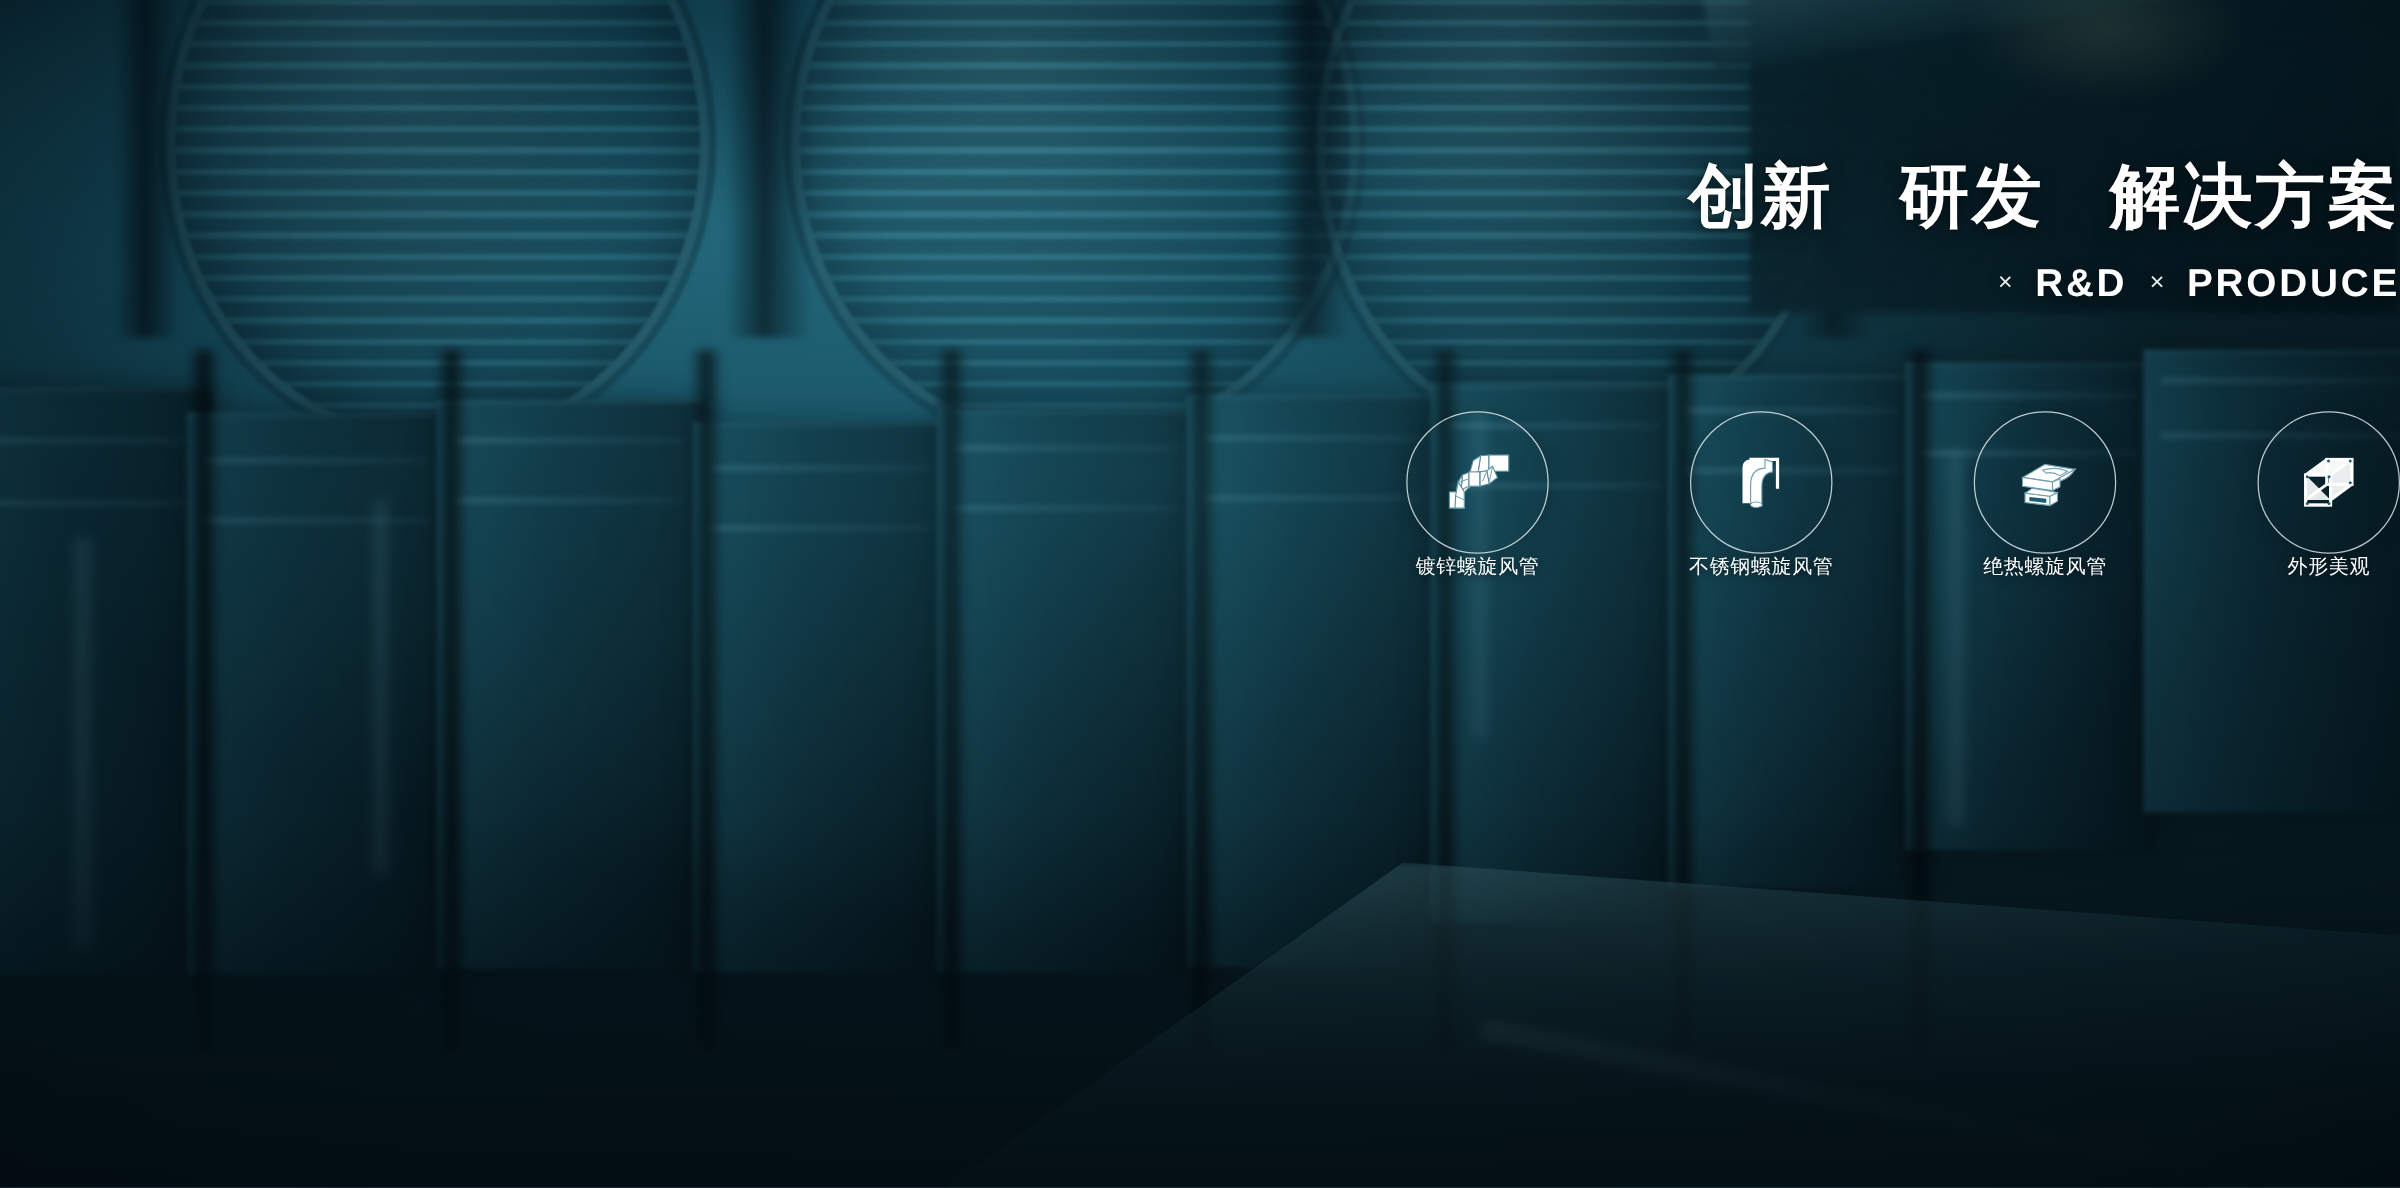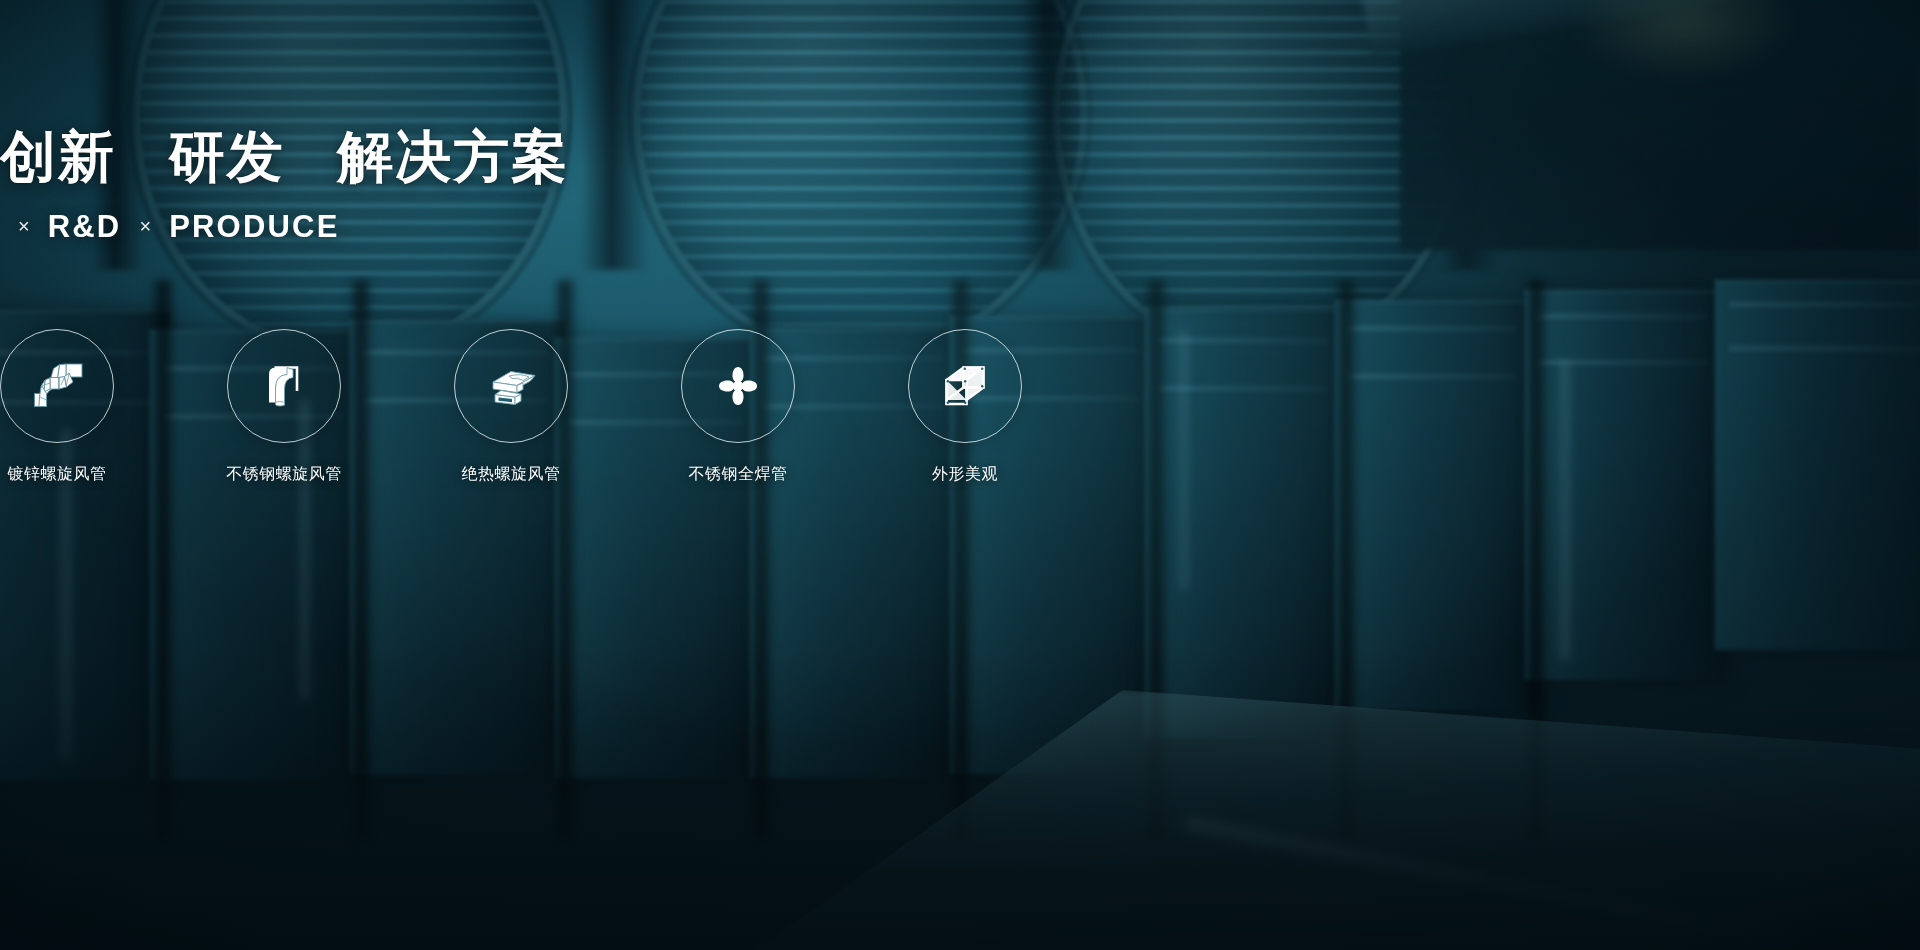--- a/index.html
+++ b/index.html
@@ -140,21 +140,21 @@
     background:radial-gradient(ellipse 78% 85% at 50% 45%, rgba(0,0,0,0) 38%, rgba(2,14,20,0.45) 78%, rgba(1,9,14,0.82) 100%);
   }
   .bottom-dark {
     position:absolute; left:0; right:0; bottom:0; height:300px;
     background:linear-gradient(180deg, rgba(4,20,26,0) 0%, rgba(4,18,24,0.40) 55%, rgba(3,14,19,0.72) 100%);
   }
 
   
   .content {
     position:absolute; inset:0;
-    display:flex; flex-direction:column; align-items:flex-start;
+    display:flex; flex-direction:column; align-items:flex-end;
   }
 
   .headline {
     margin-top:126px;
     font-size:56px;
     font-weight:bold;
     color:#ffffff;
     letter-spacing:2px;
     line-height:1.12;
     text-shadow:0 2px 14px rgba(0,0,0,0.55), 0 0 2px rgba(0,0,0,0.4);
@@ -190,21 +190,20 @@
   }
   .icon-circle {
     width:114px; height:114px;
     border-radius:50%;
     border:1.3px solid rgba(232,244,248,0.80);
     display:flex; align-items:center; justify-content:center;
     box-shadow:0 0 16px rgba(0,0,0,0.22);
   }
   .icon-circle svg { display:block; }
   .icon-label {
-    margin-top:21px;
     font-size:16px;
     color:#ffffff;
     white-space:nowrap;
     letter-spacing:0.5px;
     text-shadow:0 1px 8px rgba(0,0,0,0.62);
   }
 
   .tagline {
     position:absolute;
     left:0; right:0;
@@ -378,35 +377,20 @@
               <path d="M16 40.5 L36 43 L36 50.5 L16 48 Z" fill="#ffffff"></path>
               <path d="M36 43 L36 50.5 L42 47 L42 40 Z" fill="#ffffff"></path>
               <path d="M16 40.5 L22 36.5 L42 40 L36 43 Z" fill="#ffffff"></path>
               <path d="M19.5 43.5 L33 45 L33 48.3 L19.5 46.8 Z" fill="#1e5e70" stroke="none"></path>
             </g>
           </svg>
         </div>
         <div class="icon-label">绝热螺旋风管</div>
       </div>
 
-      <div class="icon-item">
-        <div class="icon-circle">
-          <svg width="62" height="62" viewBox="0 0 62 62">
-            <g fill="#ffffff">
-              <path d="M31 27.5 C27.5 27.5 25.5 24.5 25.5 20.5 C25.5 15.5 27.8 12 31 12 C34.2 12 36.5 15.5 36.5 20.5 C36.5 24.5 34.5 27.5 31 27.5 Z"></path>
-              <path d="M34.5 31 C34.5 27.5 37.5 25.5 41.5 25.5 C46.5 25.5 50 27.8 50 31 C50 34.2 46.5 36.5 41.5 36.5 C37.5 36.5 34.5 34.5 34.5 31 Z"></path>
-              <path d="M31 34.5 C34.5 34.5 36.5 37.5 36.5 41.5 C36.5 46.5 34.2 50 31 50 C27.8 50 25.5 46.5 25.5 41.5 C25.5 37.5 27.5 34.5 31 34.5 Z"></path>
-              <path d="M27.5 31 C27.5 34.5 24.5 36.5 20.5 36.5 C15.5 36.5 12 34.2 12 31 C12 27.8 15.5 25.5 20.5 25.5 C24.5 25.5 27.5 27.5 27.5 31 Z"></path>
-              <circle cx="31" cy="31" r="5.2"></circle>
-            </g>
-            <circle cx="31" cy="31" r="3.4" fill="none" stroke="#ffffff" stroke-width="1.4"></circle>
-          </svg>
-        </div>
-        <div class="icon-label">不锈钢全焊管</div>
-      </div>
 
       <div class="icon-item">
         <div class="icon-circle">
           <svg width="62" height="62" viewBox="0 0 62 62">
             <g fill="none" stroke="#ffffff" stroke-width="2.3">
 
               <rect x="29.5" y="12.5" width="20" height="20"></rect>
 
               <rect x="12.5" y="25" width="20" height="24"></rect>
 

